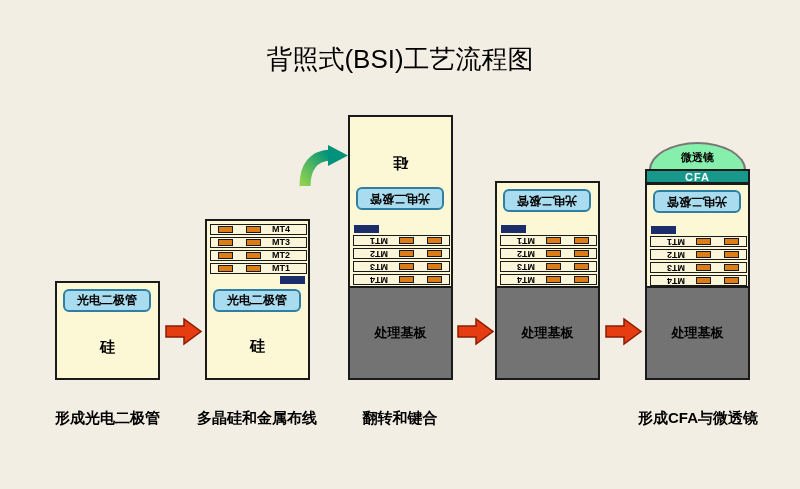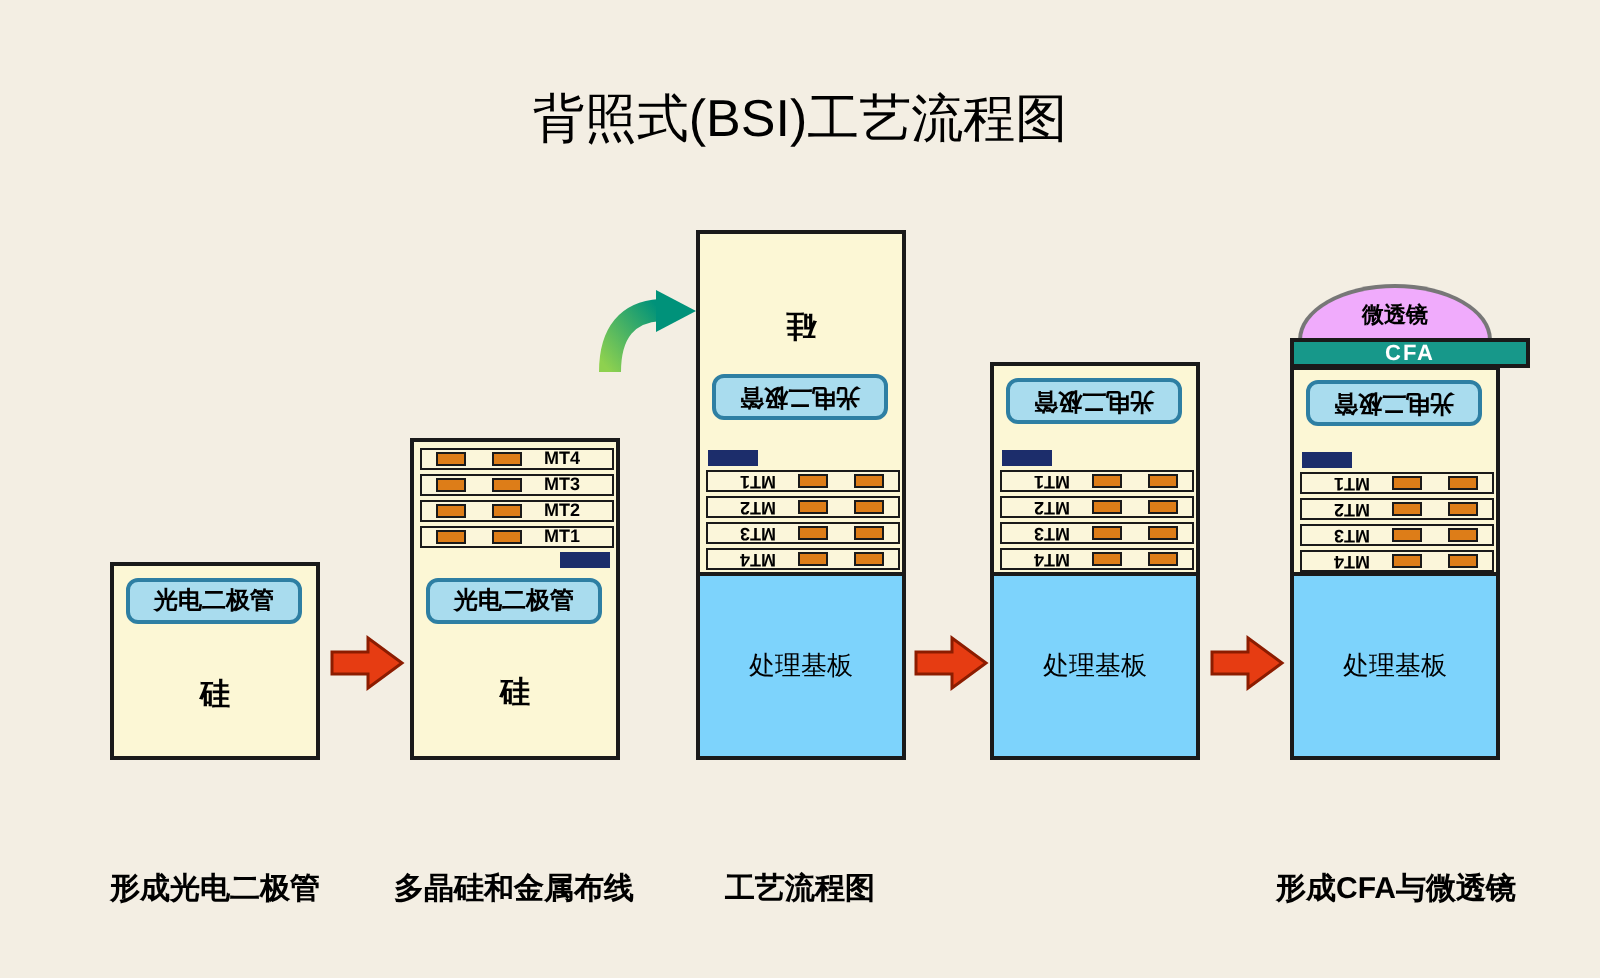--- a/index.html
+++ b/index.html
@@ -16,28 +16,28 @@
         font-weight:bold; color:#000; }
   .mrow { position:absolute; left:3px; width:97px; height:11px; background:#fbf6da;
           border:1px solid #1a1a1a; }
   .mcell { position:absolute; top:1px; width:15px; height:7px; background:#dd7d18;
            border:1px solid #1a1a1a; }
   .c1 { left:7px; } .c2 { left:35px; }
   .mlabel { position:absolute; left:61px; top:0; font-size:9px; line-height:9px;
             font-weight:bold; color:#000; }
   .gate { position:absolute; width:25px; height:8px; background:#1c2d6b; }
   .substrate { position:absolute; left:-2px; right:-2px; bottom:-2px; height:94px;
-               background:#7dd3fc; border:2px solid #1a1a1a; display:flex;
+               background:#737373; border:2px solid #1a1a1a; display:flex;
                align-items:center; justify-content:center; font-size:13px;
-               font-weight:normal; color:#000; }
+               font-weight:bold; color:#000; }
   .flip { transform:rotate(180deg); }
   .arrow { position:absolute; }
   .caption { position:absolute; font-size:15px; font-weight:bold; color:#000;
-             text-align:center; line-height:28px;margin-top:27px; }
-  .dome { position:absolute; background:#f0abfc; border:2px solid #777; border-bottom:none;
+             text-align:center; line-height:28px; }
+  .dome { position:absolute; background:#86efac; border:2px solid #777; border-bottom:none;
           border-radius:50% 50% 0 0 / 100% 100% 0 0; display:flex; align-items:center;
           justify-content:center; font-size:11px; font-weight:bold; color:#000;text-align:center; }
   .cfa { position:absolute; background:#17988a; border:2px solid #1a1a1a; color:#fff;
          display:flex; align-items:center; justify-content:center; font-size:11px;
          font-weight:bold; letter-spacing:1px; }
 </style>
 </head>
 <body>
 
 <div class="page">
@@ -145,21 +145,21 @@
       <span class="mlabel">MT4</span>
     </div>
     <div class="substrate">处理基板</div>
   </div>
 
   <svg class="arrow" style="left:605px; top:317px" width="38" height="29" viewBox="0 0 38 29">
     <polygon points="1,9 19,9 19,2 36,14.5 19,27 19,20 1,20" fill="#e63c12" stroke="#8c1c00" stroke-width="1.5"></polygon>
   </svg>
 
   <div class="dome" style="left:649px; top:142px; width:97px; height:28px">微透镜</div>
-  <div class="cfa" style="left:645px; top:169px; width:120px; height:15px">CFA</div>
+  <div class="cfa" style="left:645px; top:169px; width:105px; height:15px">CFA</div>
   <div class="stage" style="left:645px; top:183px; width:105px; height:197px">
     <div class="pd flip" style="top:5px">光电二极管</div>
     <div class="gate" style="left:4px; top:41px"></div>
     <div class="mrow flip" style="top:51px">
       <span class="mcell c1"></span>
       <span class="mcell c2"></span>
       <span class="mlabel">MT1</span>
     </div>
     <div class="mrow flip" style="top:64px">
       <span class="mcell c1"></span>
@@ -176,16 +176,16 @@
       <span class="mcell c2"></span>
       <span class="mlabel">MT4</span>
     </div>
     <div class="substrate">处理基板</div>
   </div>
 
   <div class="caption" style="left:25px; top:404px; width:165px">
     <div>形成光电二极管</div>
   </div>
   <div class="caption" style="left:172px; top:404px; width:170px">多晶硅和金属布线</div>
-  <div class="caption" style="left:350px; top:404px; width:100px">工艺流程图</div>
+  <div class="caption" style="left:350px; top:404px; width:100px">翻转和键合</div>
   <div class="caption" style="left:618px; top:404px; width:160px">形成CFA与微透镜</div>
 
 </div>
 
 </body></html>

